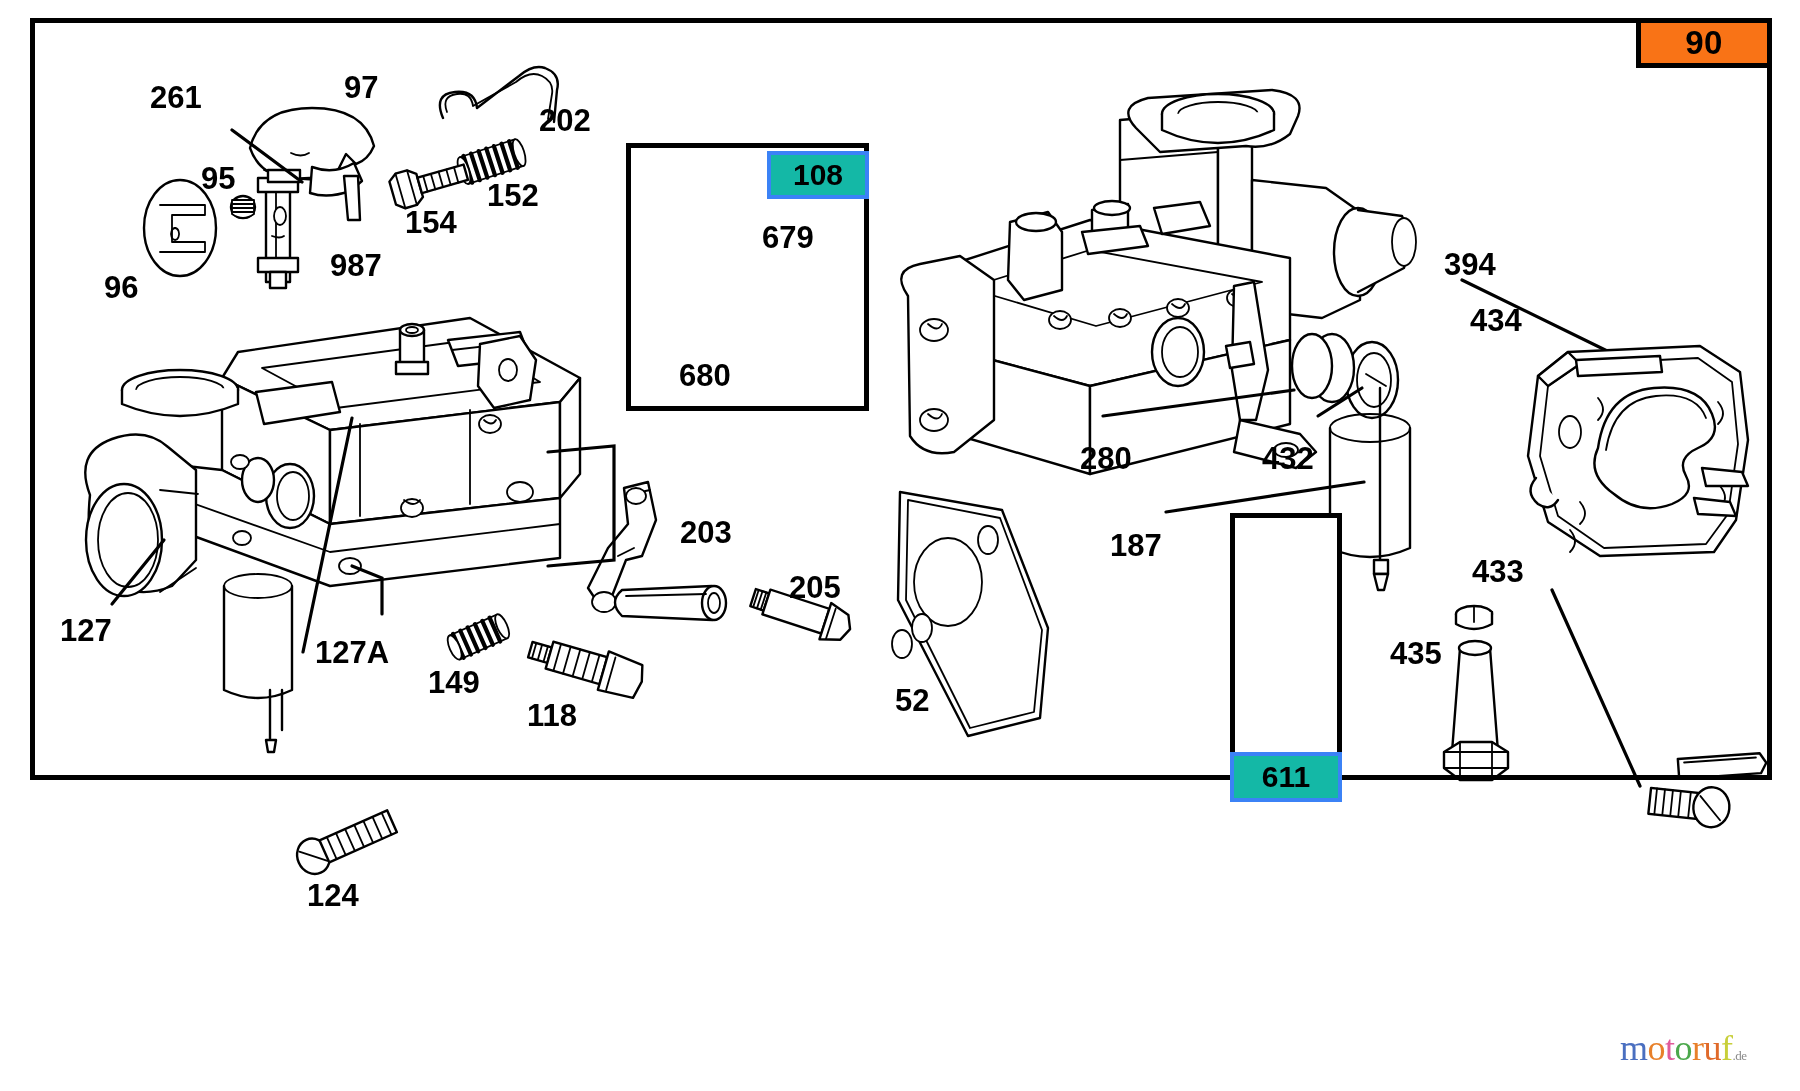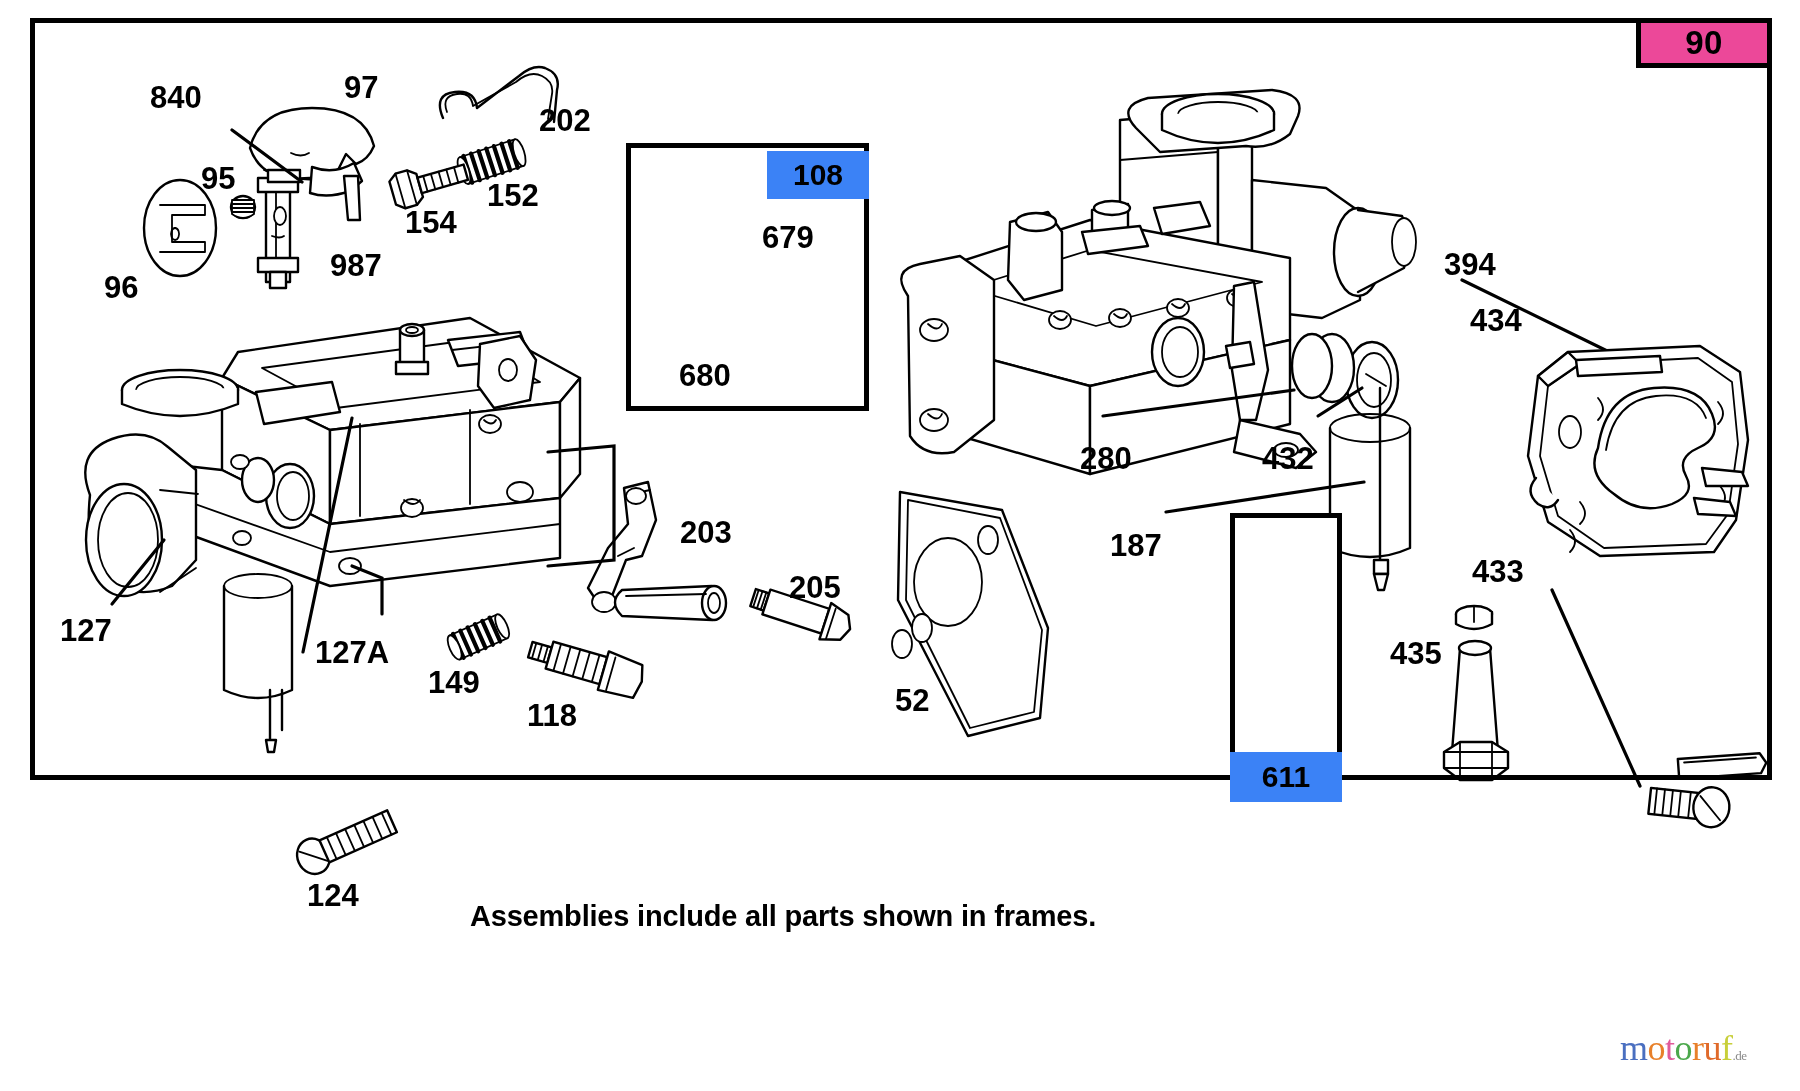--- a/index.html
+++ b/index.html
@@ -32,43 +32,43 @@
   }
   
   #figure-number-box {
     position: absolute;
     left: 1636px;
     top: 18px;
     width: 136px;
     height: 50px;
     border: 5px solid #000;
     box-sizing: border-box;
-    background: #ec4899;
+    background: #f97316;
     display: flex;
     align-items: center;
     justify-content: center;
   }
   #figure-number-box .num {
     font-size: 33px;
     font-weight: bold;
     letter-spacing: 0.5px;
     color: #000;
   }
   
   .inset-frame {
     position: absolute;
     border: 5px solid #000;
     box-sizing: border-box;
     background: #fff;
   }
   .inset-tab {
     position: absolute;
-    border: 7px solid #3b82f6;
+    border: 4px solid #3b82f6;
     box-sizing: border-box;
-    background: #3b82f6;
+    background: #14b8a6;
     display: flex;
     align-items: center;
     justify-content: center;
   }
   .inset-tab .num {
     font-size: 30px;
     font-weight: bold;
     color: #000;
   }
   
@@ -454,21 +454,21 @@
   <div class="inset-tab" style="left:767px; top:151px; width:102px; height:48px;">
     <span class="num">108</span>
   </div>
 
   <div class="inset-frame" style="left:1230px; top:513px; width:112px; height:245px;"></div>
   <div class="inset-tab" style="left:1230px; top:708px; width:112px; height:50px;margin-top:44px;">
     <span class="num">611</span>
   </div>
 
   <div id="callouts">
-      <div class="callout" style="left: 150px; top: 82px;">840</div>
+      <div class="callout" style="left: 150px; top: 82px;">261</div>
       <div class="callout" style="left: 344px; top: 72px;">97</div>
       <div class="callout" style="left: 539px; top: 105px; text-align: center;">202</div>
       <div class="callout" style="left: 201px; top: 163px;">95</div>
       <div class="callout" style="left: 487px; top: 180px;">152</div>
       <div class="callout" style="left: 405px; top: 207px;">154</div>
       <div class="callout" style="left: 104px; top: 232px; margin-top: 40px;">96</div>
       <div class="callout" style="left: 330px; top: 250px;">987</div>
       <div class="callout" style="left: 762px; top: 222px;">679</div>
       <div class="callout" style="left: 679px; top: 360px;">680</div>
       <div class="callout" style="left: 1444px; top: 249px;">394</div>
@@ -481,17 +481,16 @@
       <div class="callout" style="left: 680px; top: 517px;">203</div>
       <div class="callout" style="left: 789px; top: 572px;">205</div>
       <div class="callout" style="left: 895px; top: 685px;">52</div>
       <div class="callout" style="left: 60px; top: 615px;">127</div>
       <div class="callout" style="left: 315px; top: 637px;">127A</div>
       <div class="callout" style="left: 428px; top: 667px;">149</div>
       <div class="callout" style="left: 527px; top: 700px;">118</div>
       <div class="callout" style="left: 307px; top: 880px;">124</div>
     </div>
 
-  <div class="caption" style="left:470px; top:900px;">Assemblies include all parts shown in frames.</div>
 
   <div id="watermark"><span class="s" style="color: rgb(74, 111, 192);">m</span><span class="s" style="color: rgb(232, 128, 42);">o</span><span class="s" style="color: rgb(224, 90, 154);">t</span><span class="s" style="color: rgb(75, 168, 75);">o</span><span class="s" style="color: rgb(232, 128, 42);">r</span><span class="s" style="color: rgb(224, 106, 42);">u</span><span class="s" style="color: rgb(200, 207, 58);">f</span><span class="de">.de</span></div>
 
 </div>
 
 </body></html>

